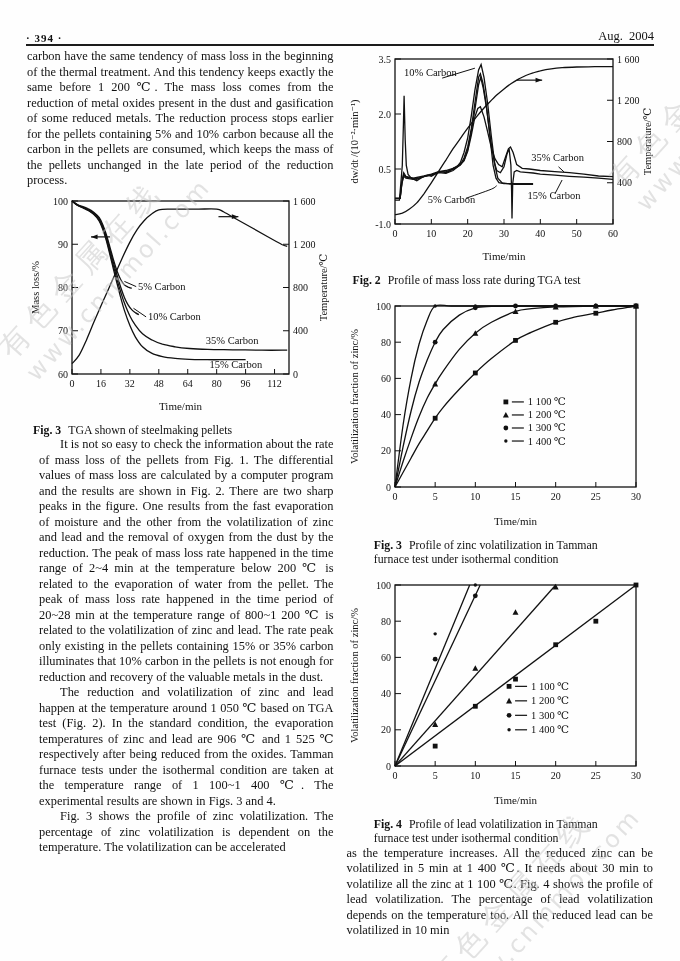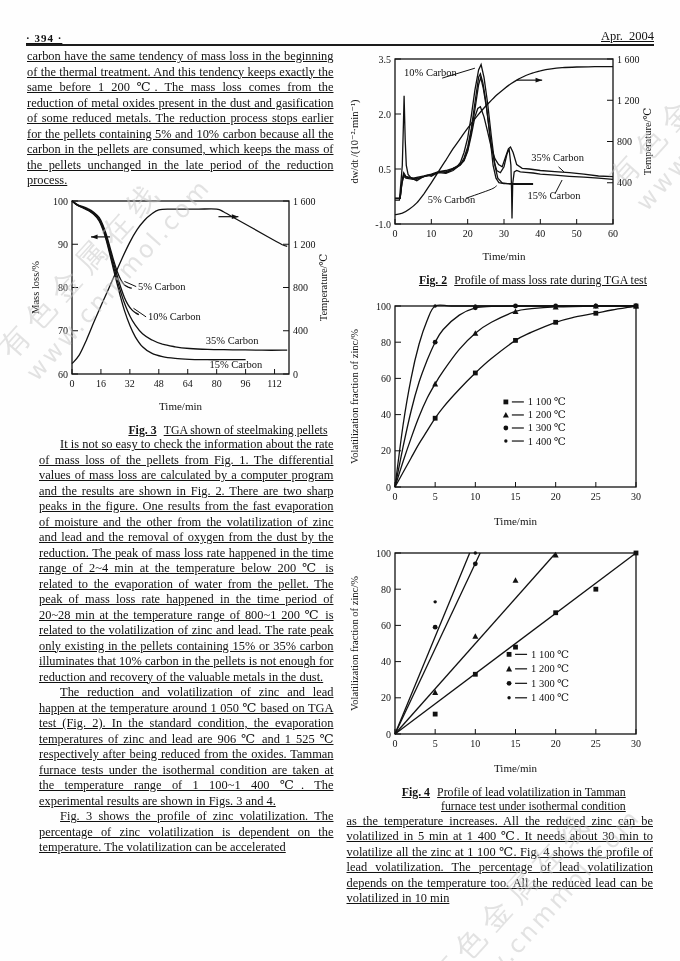--- a/index.html
+++ b/index.html
@@ -1,29 +1,29 @@
 <!DOCTYPE html>
 <html><head>
 <meta charset="utf-8">
 <style>
   html,body{margin:0;padding:0;background:#fff;}
   .page{position:relative;width:680px;height:961px;background:#fefefe;overflow:hidden;
         font-family:"Liberation Serif","DejaVu Serif",serif;color:#111;}
-  .content{position:relative;z-index:1;text-decoration:underline;}
+  .content{position:relative;z-index:1;}
   .header{display:flex;justify-content:space-between;align-items:flex-end;
           margin:0 26px;padding-top:16px;height:28px;border-bottom:2px solid #1c1c1c;}
   .pagenum{font-size:11px;font-weight:bold;letter-spacing:1px;}
   .journal{font-size:13.5px;word-spacing:4px;letter-spacing:.6px;}
   .date{font-size:12.5px;word-spacing:3px;}
   .cols{display:flex;gap:13px;padding:3px 27px 0 27px;}
   .col{flex:1;min-width:0;}
   p.body-par{font-size:12.4px;line-height:15.5px;text-align:justify;margin:0;}
   p.ind{text-indent:1.7em;margin-left:12px;}
   .figure{text-align:center;margin:2px 0 0 0;}
-  .caption{font-size:11.8px;line-height:14.5px;text-align:right;margin:3px 6px 0 6px;}
+  .caption{font-size:11.8px;line-height:14.5px;text-align:left;margin:3px 6px 0 6px;}
   .caption .cap-label{font-weight:bold;margin-right:.6em;}
   .cap-narrow{max-width:252px;margin-left:auto;margin-right:auto;}
   .gap-lg{margin-top:16px;}
   .gap-sm{margin-top:8px;}
   .watermark{position:absolute;z-index:2;color:#c7c7c7;opacity:.5;pointer-events:none;
              transform:rotate(-48deg);transform-origin:0 0;white-space:nowrap;
              font-family:"DejaVu Sans",sans-serif;}
   .wm-cn{font-size:30px;letter-spacing:8px;}
   .wm-url{font-size:24px;letter-spacing:3px;}
   svg text{font-family:"Liberation Serif","DejaVu Serif",serif;}
@@ -42,21 +42,21 @@
     <div class="wm-url">www.cnmmol.com</div>
   </div>
   <div class="watermark" style="left:420px;top:970px;">
     <div class="wm-cn">有色金属在线</div>
     <div class="wm-url">www.cnmmol.com</div>
   </div>
 
   <div class="content">
     <div class="header">
       <span class="pagenum">· 394 ·</span>
-      <span class="date">Apr. 2004</span>
+      <span class="date">Aug. 2004</span>
     </div>
 
     <div class="cols">
       <div class="col">
         <p class="body-par">carbon have the same tendency of mass loss in the beginning of the thermal treatment. And this tendency keeps exactly the same before 1 200 ℃. The mass loss comes from the reduction of metal oxides present in the dust and gasification of some reduced metals. The reduction process stops earlier for the pellets containing 5% and 10% carbon because all the carbon in the pellets are consumed, which keeps the mass of the pellets unchanged in the late period of the reduction process.</p>
 
         <div class="figure"><svg width="305" height="225" viewBox="0 0 305 225">
               <rect x="44" y="10" width="217" height="173" fill="none" stroke="#111" stroke-width="1.3"></rect>
               <line x1="44" y1="183" x2="44" y2="178" stroke="#111" stroke-width="1"></line>
               <text x="44" y="196" text-anchor="middle" font-size="10" fill="#111">0</text>
@@ -242,20 +242,23 @@
               <polygon points="158.86,115.962 155.86,121.562 161.86,121.562" fill="#111"></polygon>
               <line x1="164.86" y1="118.962" x2="176.86" y2="118.962" stroke="#111" stroke-width="1.2"></line>
               <text x="180.86" y="122.462" text-anchor="start" font-size="10.5" fill="#111">1 200 ℃</text>
               <circle cx="158.86" cy="131.994" r="2.4" fill="#111"></circle>
               <line x1="164.86" y1="131.994" x2="176.86" y2="131.994" stroke="#111" stroke-width="1.2"></line>
               <text x="180.86" y="135.494" text-anchor="start" font-size="10.5" fill="#111">1 300 ℃</text>
               <circle cx="158.86" cy="145.026" r="1.7" fill="#111"></circle>
               <line x1="164.86" y1="145.026" x2="176.86" y2="145.026" stroke="#111" stroke-width="1.2"></line>
               <text x="180.86" y="148.526" text-anchor="start" font-size="10.5" fill="#111">1 400 ℃</text>
             </svg></div>
+        <div class="caption cap-narrow">
+          <span class="cap-label">Fig. 3</span><span>Profile of zinc volatilization in Tamman furnace test under isothermal condition</span>
+        </div>
 
         <div class="figure gap-sm"><svg width="305" height="235" viewBox="0 0 305 235">
               <rect x="48" y="10" width="241" height="181" fill="none" stroke="#111" stroke-width="1.3"></rect>
               <line x1="48" y1="191" x2="48" y2="186" stroke="#111" stroke-width="1"></line>
               <text x="48" y="204" text-anchor="middle" font-size="10" fill="#111">0</text>
               <line x1="88.16666666666666" y1="191" x2="88.16666666666666" y2="186" stroke="#111" stroke-width="1"></line>
               <text x="88.16666666666666" y="204" text-anchor="middle" font-size="10" fill="#111">5</text>
               <line x1="128.33333333333331" y1="191" x2="128.33333333333331" y2="186" stroke="#111" stroke-width="1"></line>
               <text x="128.33333333333331" y="204" text-anchor="middle" font-size="10" fill="#111">10</text>
               <line x1="168.5" y1="191" x2="168.5" y2="186" stroke="#111" stroke-width="1"></line>

